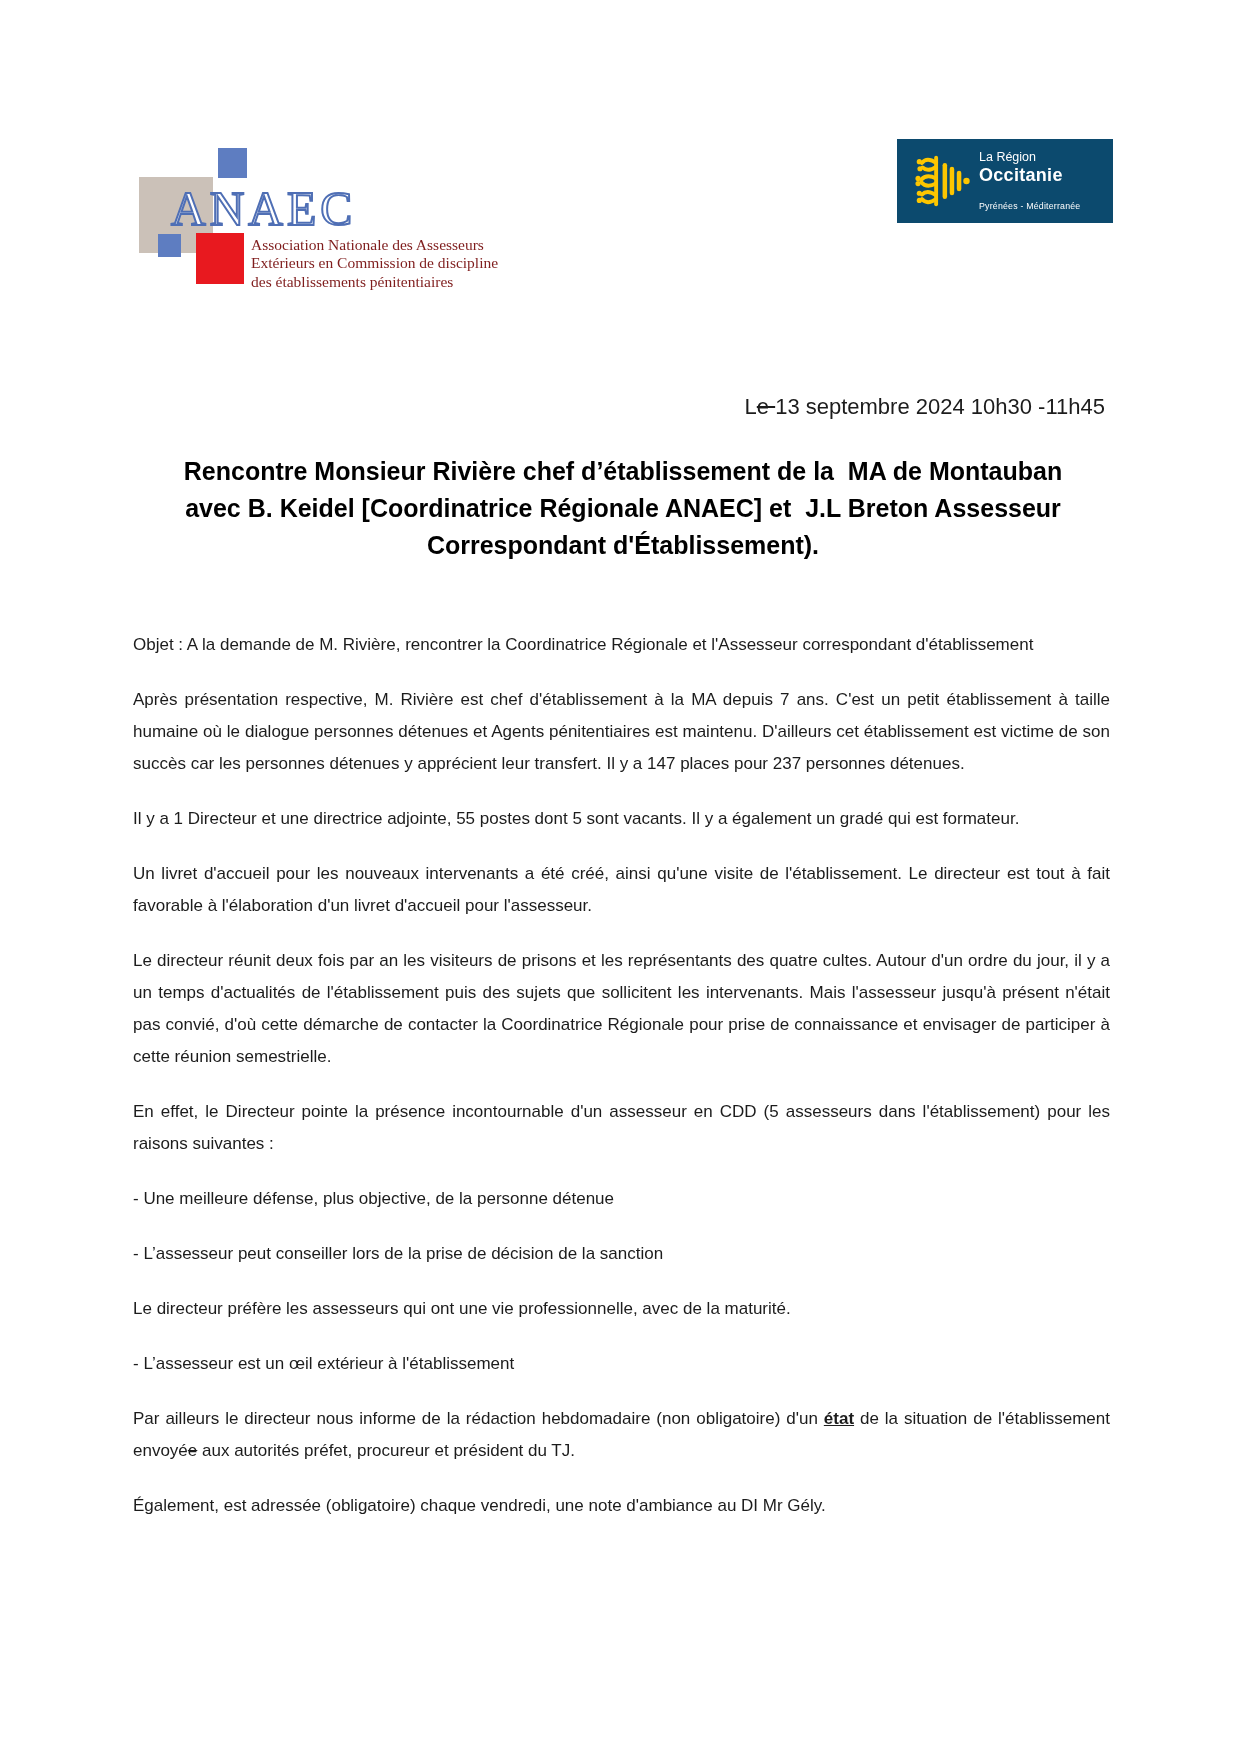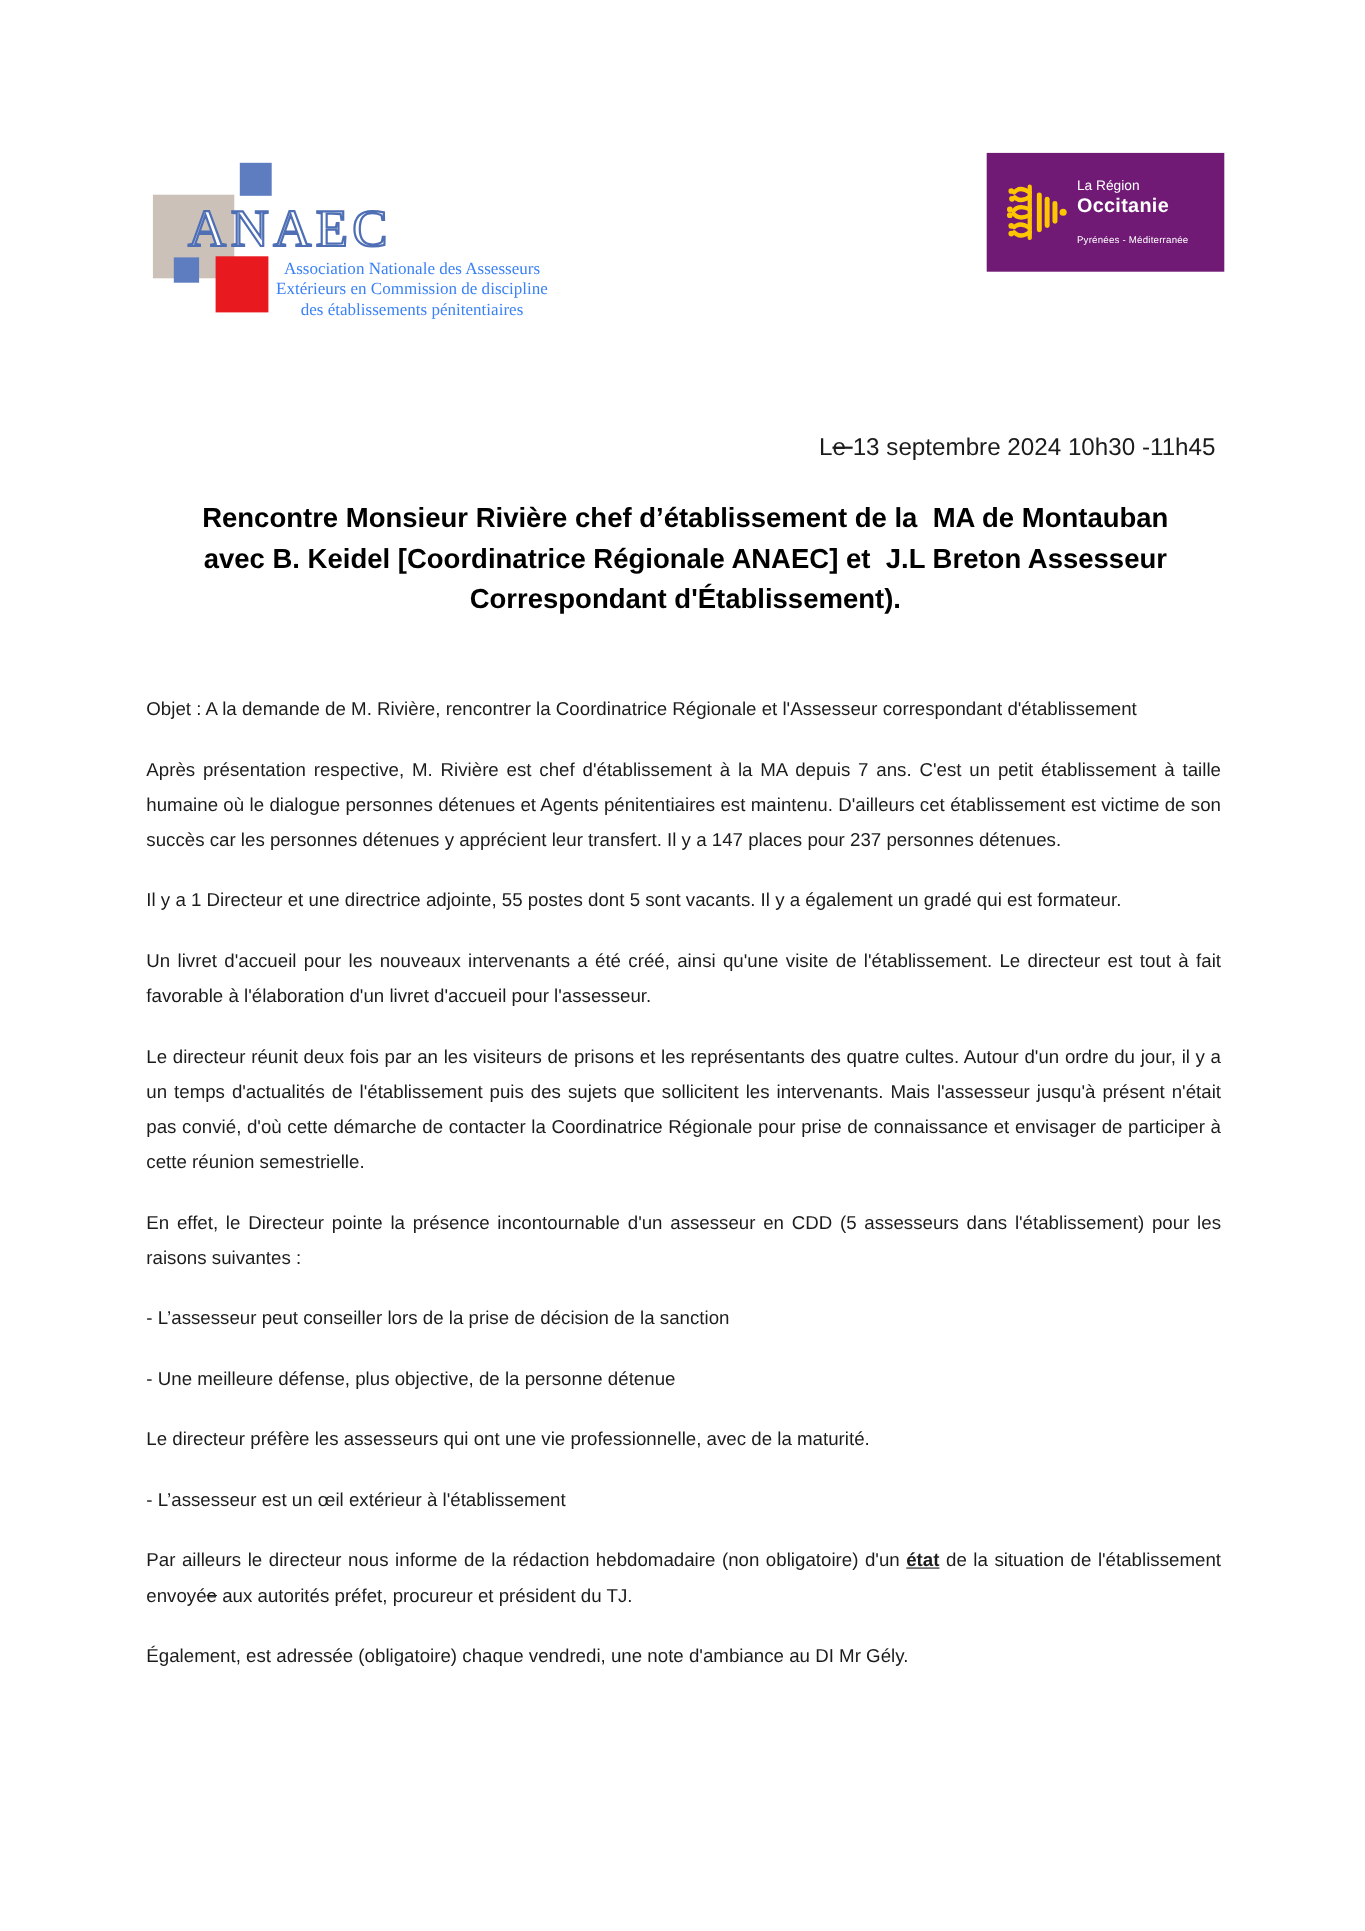--- a/index.html
+++ b/index.html
@@ -26,28 +26,28 @@
     font-family: "Liberation Serif", serif;
     font-weight: normal; font-size: 48px; letter-spacing: 4px;
     color: #4f6fb5;
   }
   @supports ((-webkit-text-stroke: 2px #4f6fb5)) {
     .anaec-acronym { color: #ffffff; -webkit-text-stroke: 2px #4f6fb5; }
   }
   .anaec-tagline {
     position: absolute; left: 251px; top: 236px;
     font-family: "Liberation Serif", serif;
-    font-size: 15.5px; line-height: 1.18; color: #3b82f6; text-align: center;
+    font-size: 15.5px; line-height: 1.18; color: #7f1d1d;
   }
 
   
   .occitanie-logo {
     position: absolute; left: 897px; top: 139px;
-    width: 216px; height: 108px;
-    background: #701a75;
+    width: 216px; height: 84px;
+    background: #0c4a6e;
     display: flex; align-items: center;
     box-sizing: border-box; padding: 0 8px 0 12px; gap: 8px;
   }
   .occ-cross { flex: 0 0 auto; display: block; }
   .occ-text  { color: #ffffff; line-height: 1.05; }
   .occ-line1 { font-size: 12.5px; margin-bottom: 2px; }
   .occ-line2 { font-size: 18px; font-weight: bold; letter-spacing: 0.3px; }
   .occ-line3 { font-size: 8.8px; margin-top: 17px; letter-spacing: 0.2px; }
 
   
@@ -130,21 +130,21 @@
     <div>Correspondant d'Établissement).</div>
   </div>
 
   <div class="doc-body">
     <p>Objet : A la demande de M. Rivière, rencontrer la Coordinatrice Régionale et l'Assesseur correspondant d'établissement</p>
     <p>Après présentation respective, M. Rivière est chef d'établissement à la MA depuis 7 ans. C'est un petit établissement à taille humaine où le dialogue personnes détenues et Agents pénitentiaires est maintenu. D'ailleurs cet établissement est victime de son succès car les personnes détenues y apprécient leur transfert. Il y a 147 places pour 237 personnes détenues.</p>
     <p>Il y a 1 Directeur et une directrice adjointe, 55 postes dont 5 sont vacants. Il y a également un gradé qui est formateur.</p>
     <p>Un livret d'accueil pour les nouveaux intervenants a été créé, ainsi qu'une visite de l'établissement. Le directeur est tout à fait favorable à l'élaboration d'un livret d'accueil pour l'assesseur.</p>
     <p>Le directeur réunit deux fois par an les visiteurs de prisons et les représentants des quatre cultes. Autour d'un ordre du jour, il y a un temps d'actualités de l'établissement puis des sujets que sollicitent les intervenants. Mais l'assesseur jusqu'à présent n'était pas convié, d'où cette démarche de contacter la Coordinatrice Régionale pour prise de connaissance et envisager de participer à cette réunion semestrielle.</p>
     <p>En effet, le Directeur pointe la présence incontournable d'un assesseur en CDD (5 assesseurs dans l'établissement) pour les raisons suivantes :</p>
+    <p>- Une meilleure défense, plus objective, de la personne détenue</p>
     <p>- L’assesseur peut conseiller lors de la prise de décision de la sanction</p>
-    <p>- Une meilleure défense, plus objective, de la personne détenue</p>
     <p>Le directeur préfère les assesseurs qui ont une vie professionnelle, avec de la maturité.</p>
     <p>- L’assesseur est un œil extérieur à l'établissement</p>
     <p><span>Par ailleurs le directeur nous informe de la rédaction hebdomadaire (non obligatoire) d'un </span><span class="emph">état</span><span> de la situation de l'établissement envoyé</span><span class="struck">e</span><span> aux autorités préfet, procureur et président du TJ.</span></p>
     <p>Également, est adressée (obligatoire) chaque vendredi, une note d'ambiance au DI Mr Gély.</p>
   </div>
 
 </div>
 
 </body></html>

